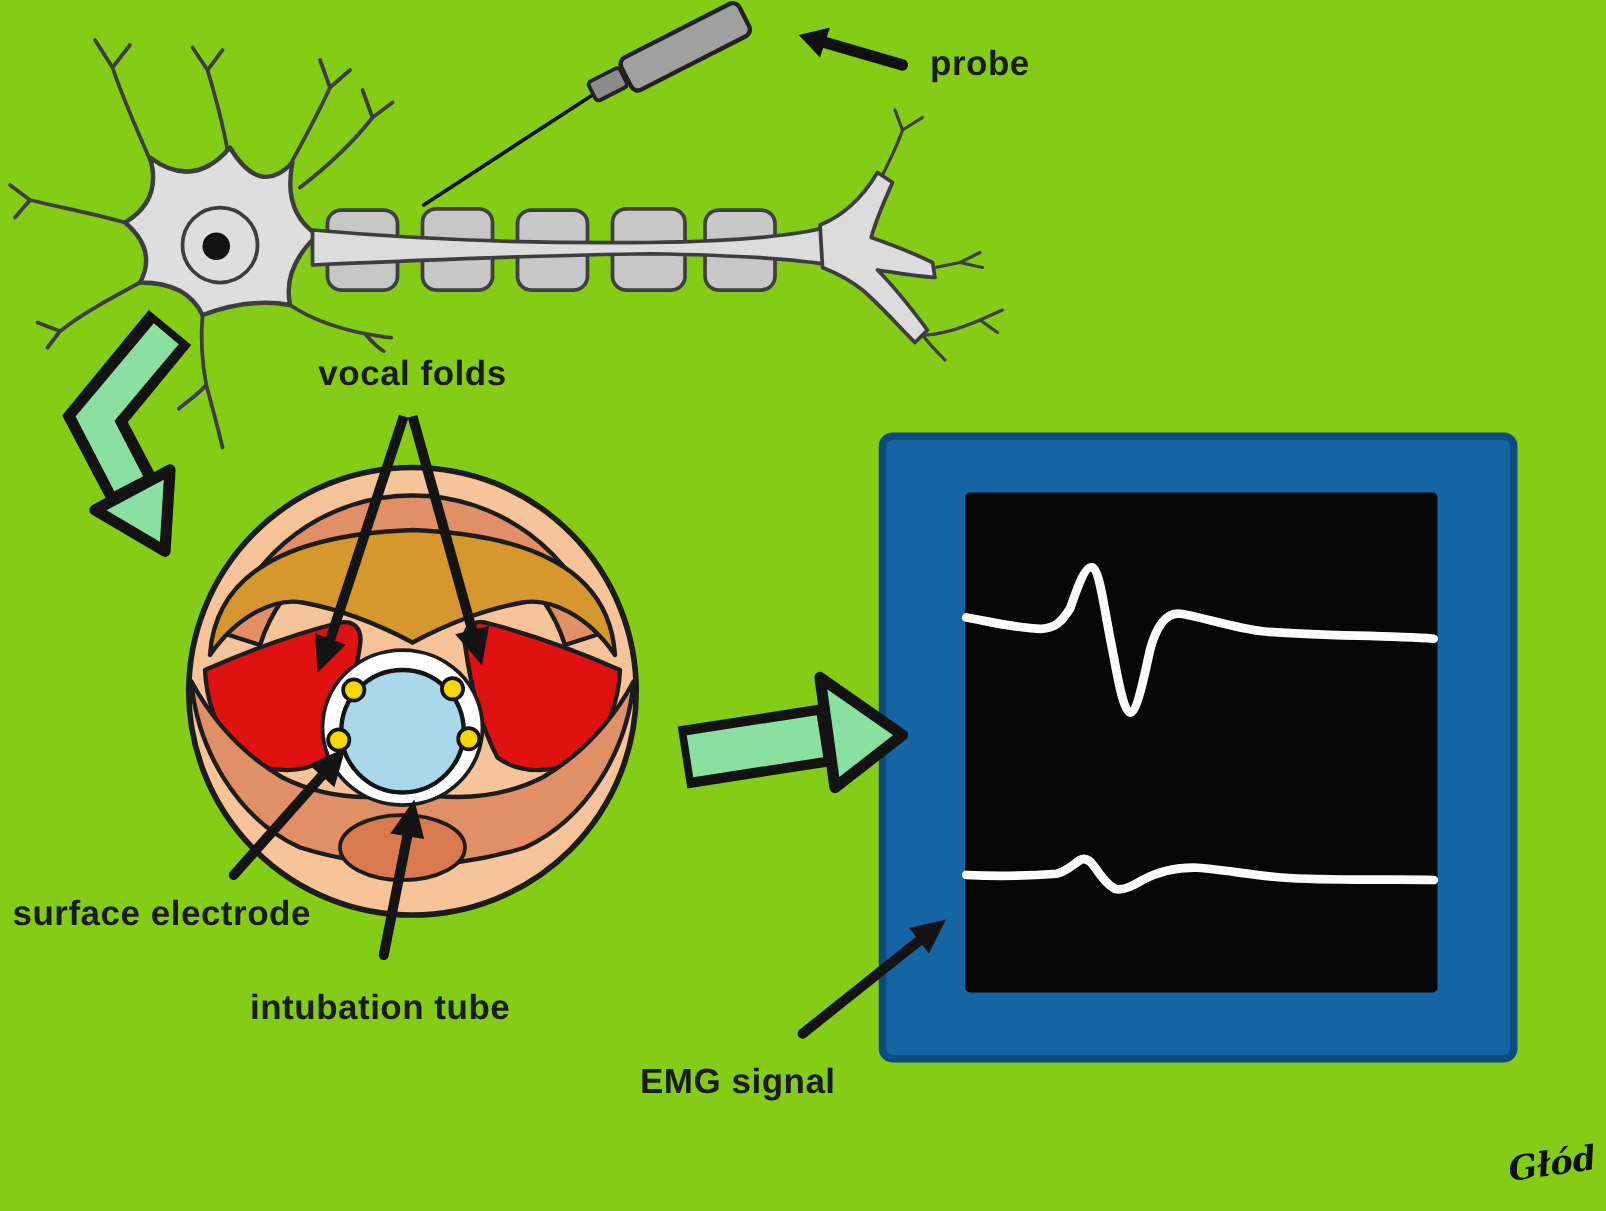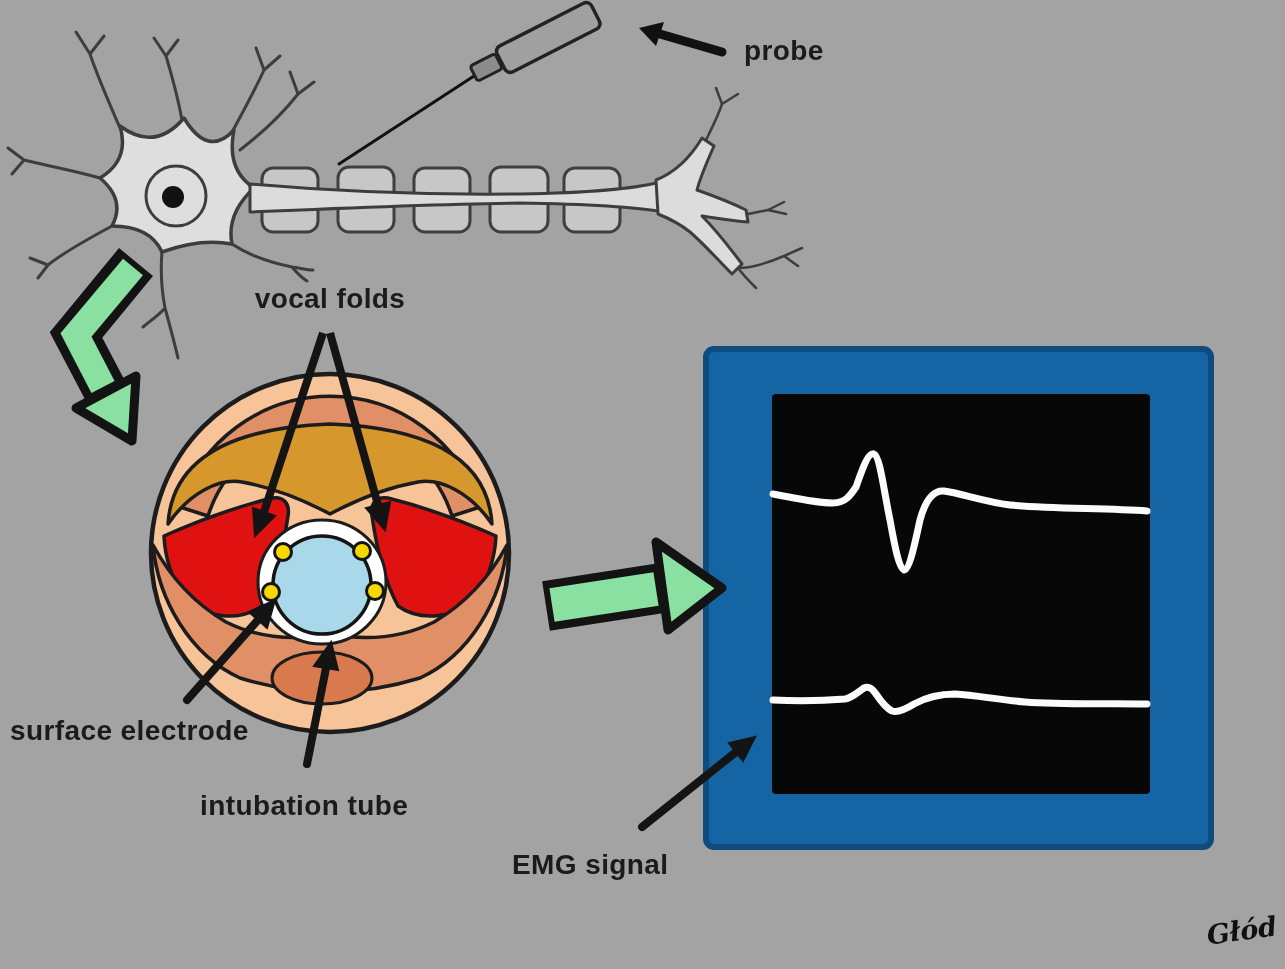--- a/index.html
+++ b/index.html
@@ -1,20 +1,20 @@
 <!DOCTYPE html>
 <html><head>
 <meta charset="utf-8">
 <title>Diagram</title>
 <style>
   html,body{margin:0;padding:0;background:#ffffff;}
   .canvas{
     position:relative;
     width:1285px;height:969px;
-    background:#a3a3a3;
+    background:#84cc16;
     overflow:hidden;
     font-family:"Liberation Sans",sans-serif;
   }
   svg{position:absolute;left:0;top:0;}
   .lbl{
     font-family:"Liberation Sans",sans-serif;
     font-weight:bold;
     font-size:28px;
     fill:#1b1b1b;
     letter-spacing:0.4px;

